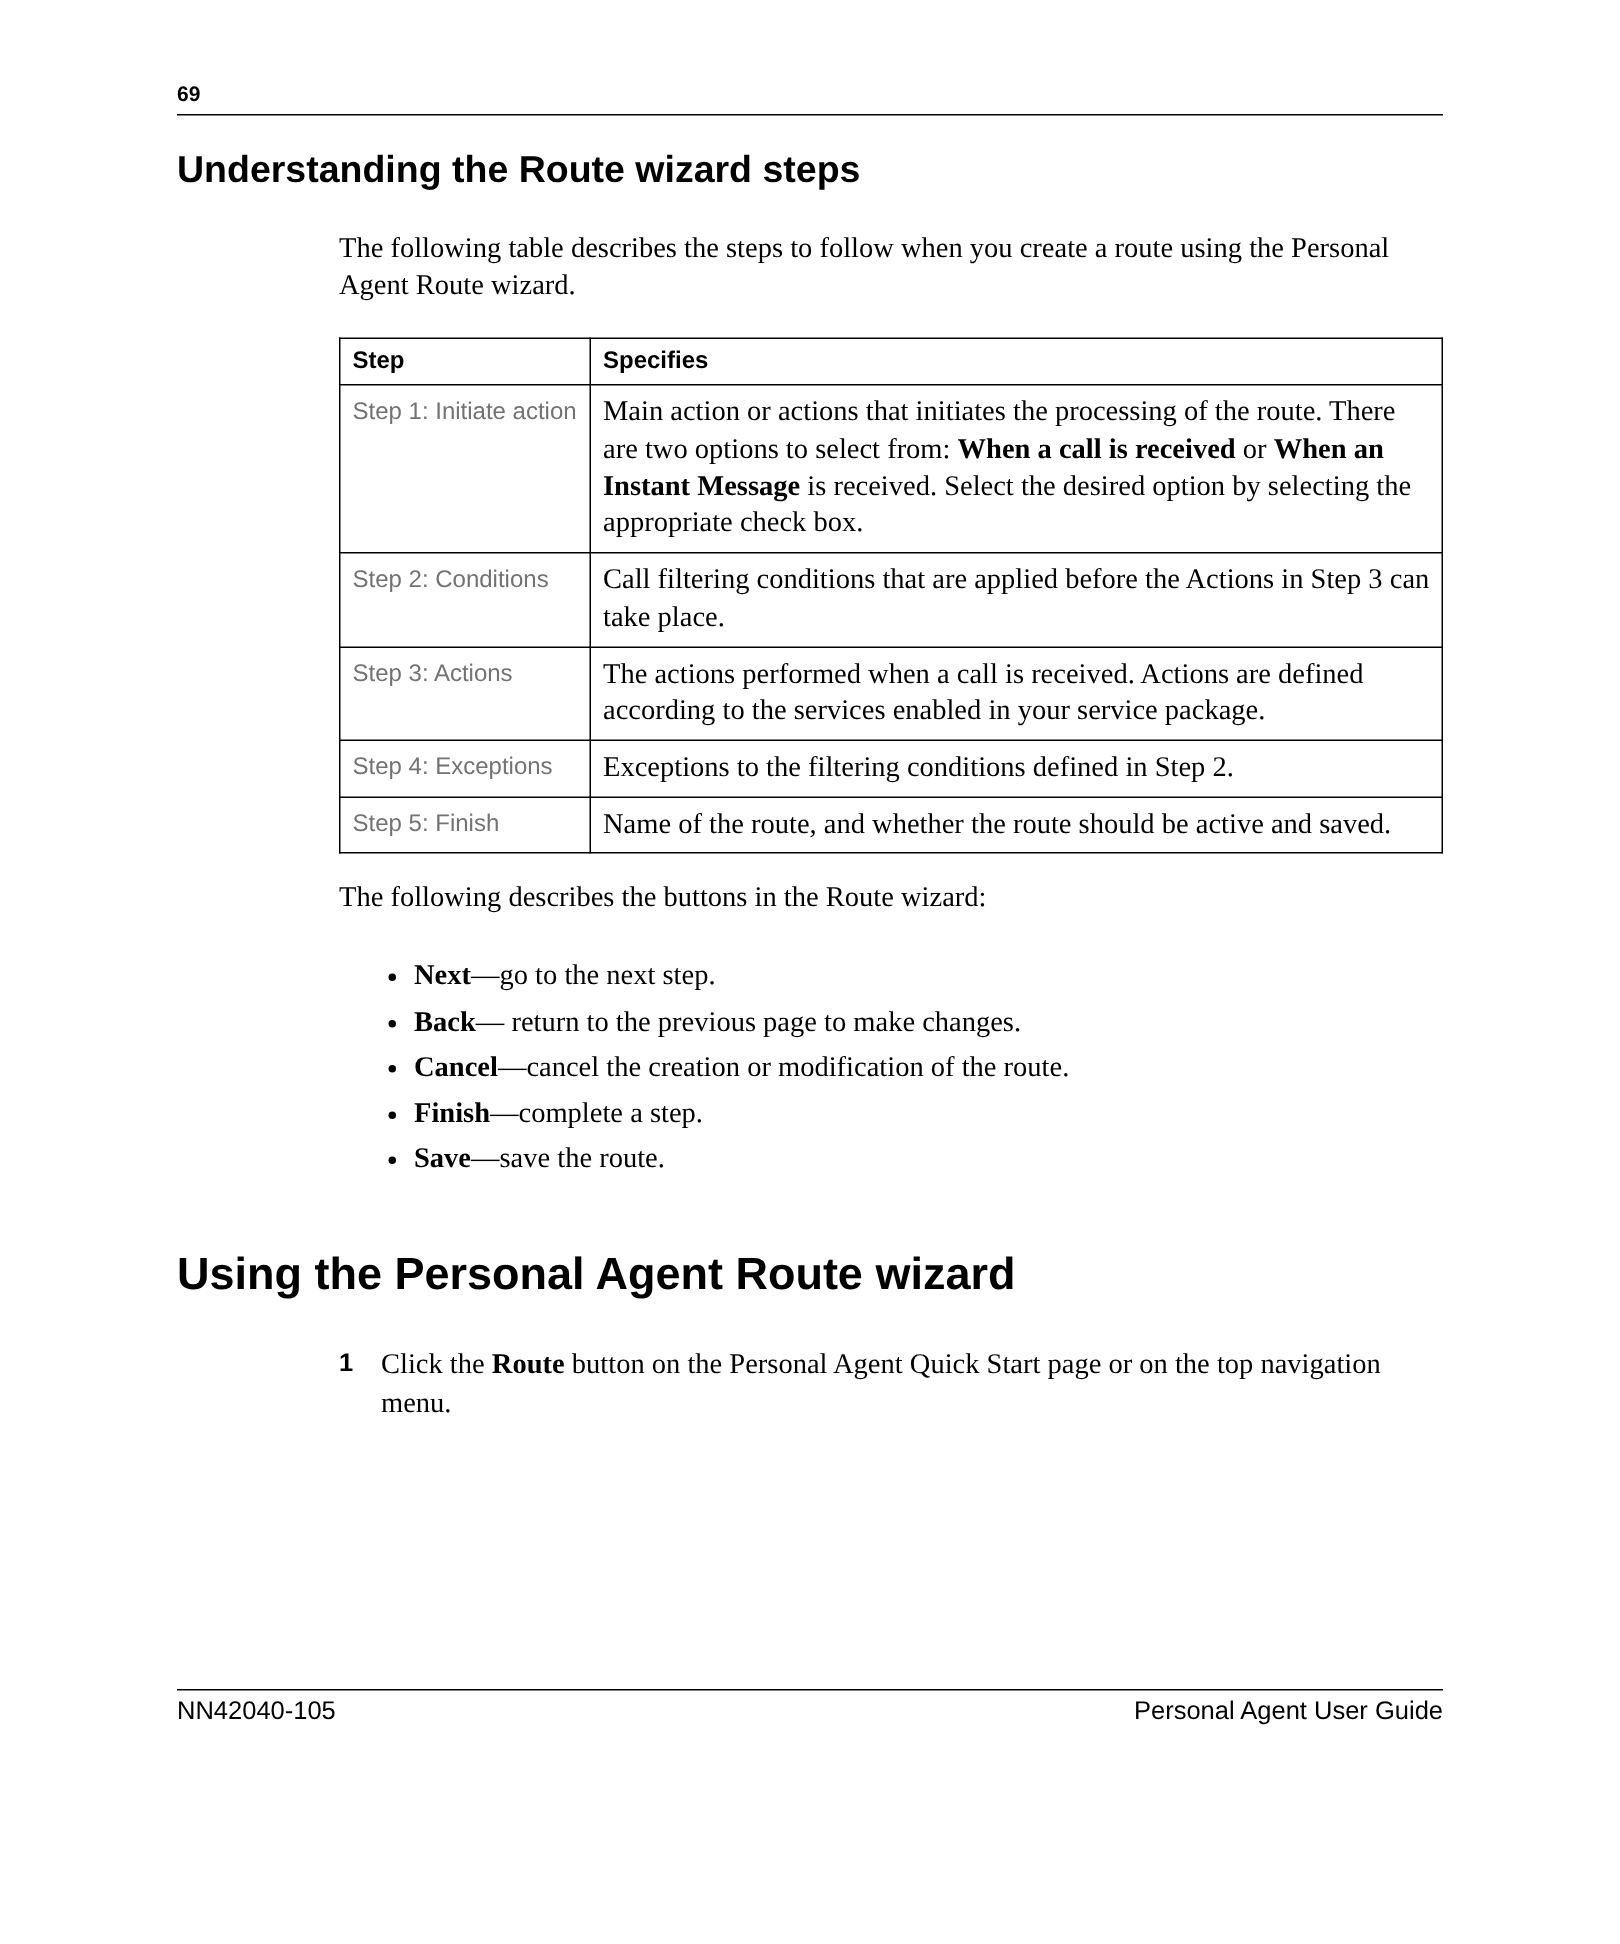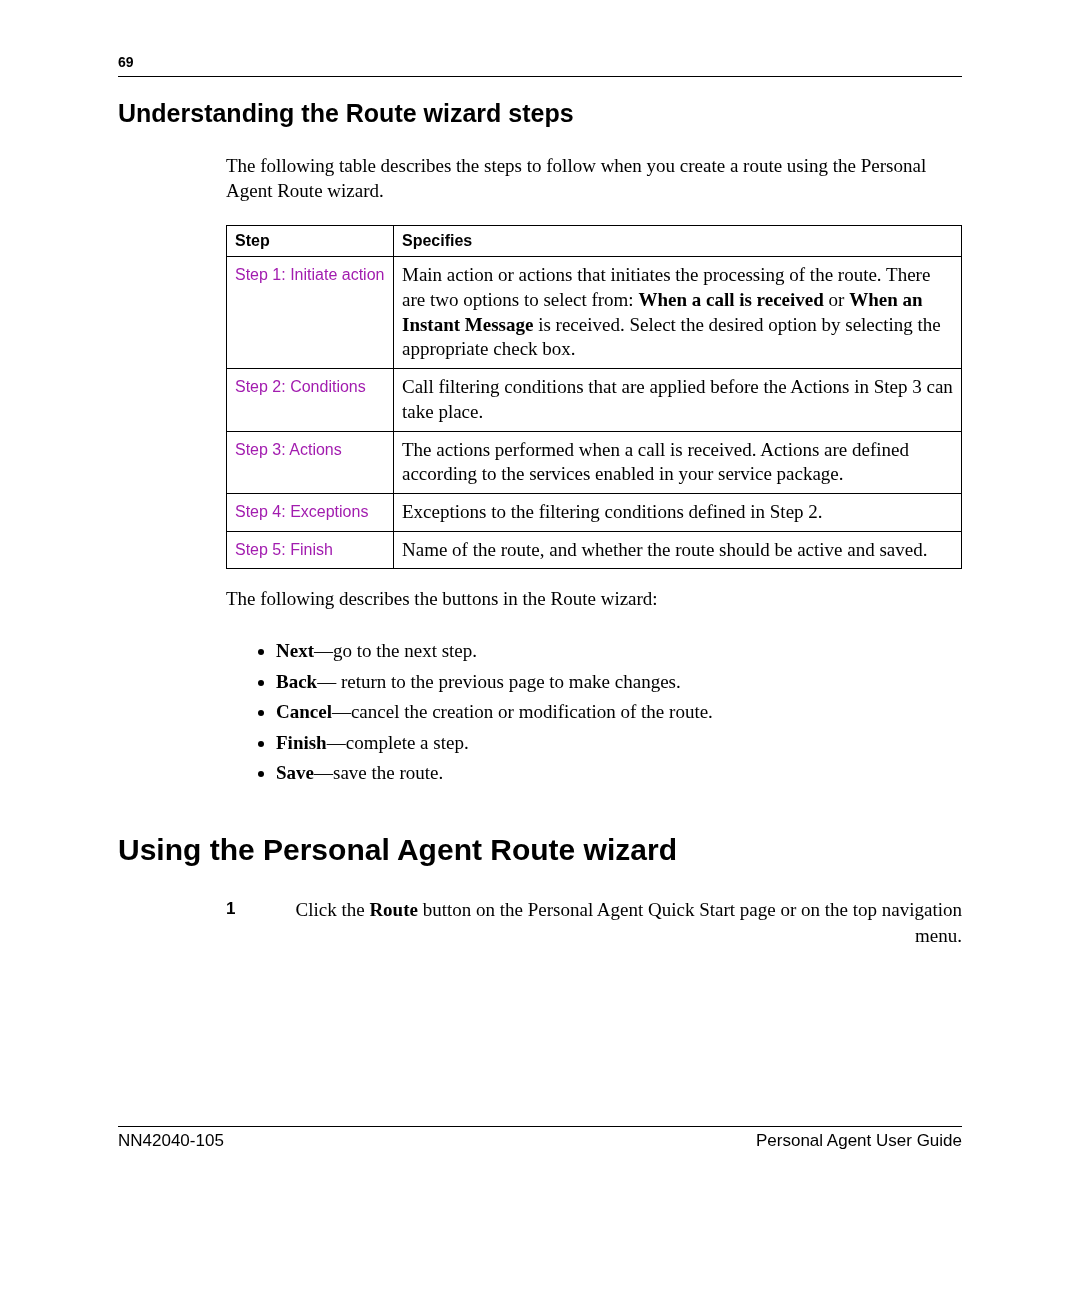--- a/index.html
+++ b/index.html
@@ -54,21 +54,21 @@
     vertical-align: top;
     text-align: left;
   }
   table.steps th {
     font-family: Arial, Helvetica, sans-serif;
     font-weight: bold;
     font-size: 16px;
   }
   .step-link {
     font-family: Arial, Helvetica, sans-serif;
-    color: #a21caf;
+    color: #737373;
     font-size: 16px;
     line-height: 1.35;
   }
   table.steps td.spec {
     font-size: 19px;
     line-height: 1.3;
   }
   ul.buttons {
     list-style-type: disc;
     padding-left: 50px;
@@ -98,21 +98,20 @@
     font-family: Arial, Helvetica, sans-serif;
     font-weight: bold;
     font-size: 17px;
     width: 28px;
     flex-shrink: 0;
     padding-top: 2px;
   }
   ol.numbered li .txt {
     flex: 1;
     line-height: 1.35;
-    text-align: right;
   }
   .footer {
     position: absolute;
     left: 118px;
     right: 118px;
     bottom: 145px;
   }
   .footer hr {
     border: none;
     border-top: 1px solid #000;

